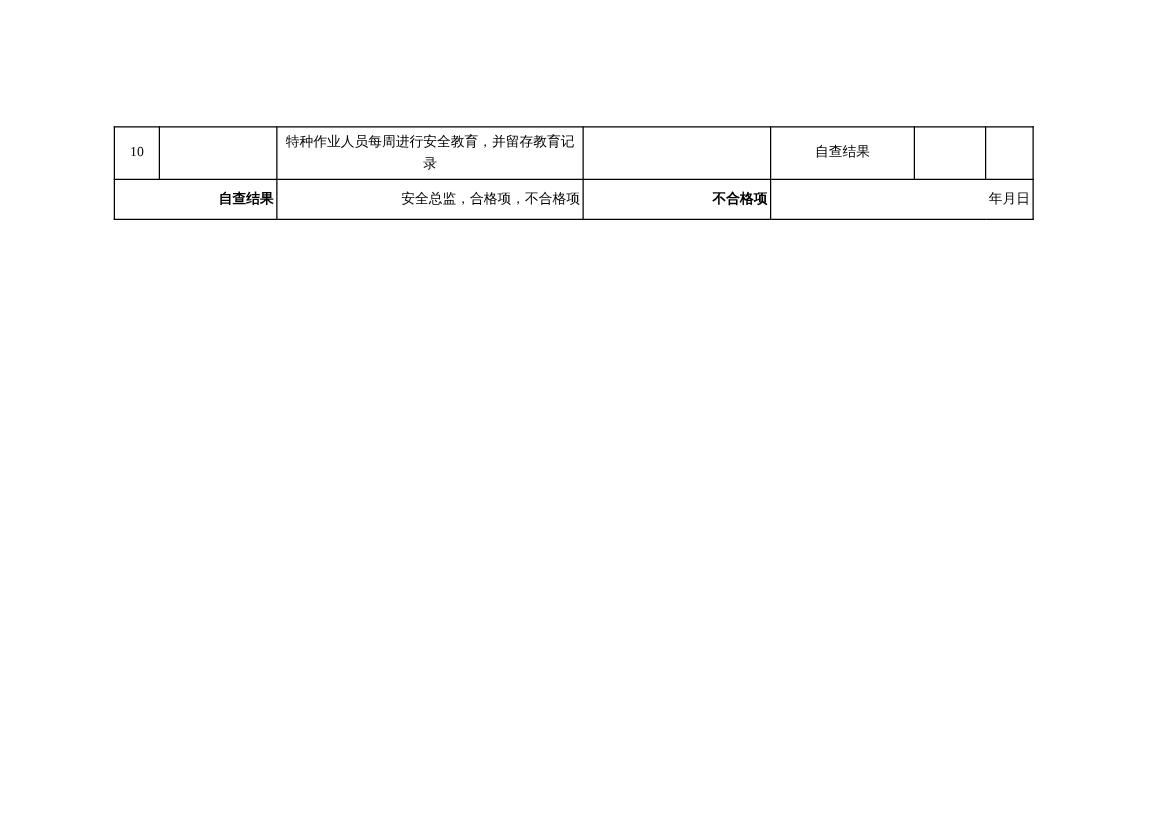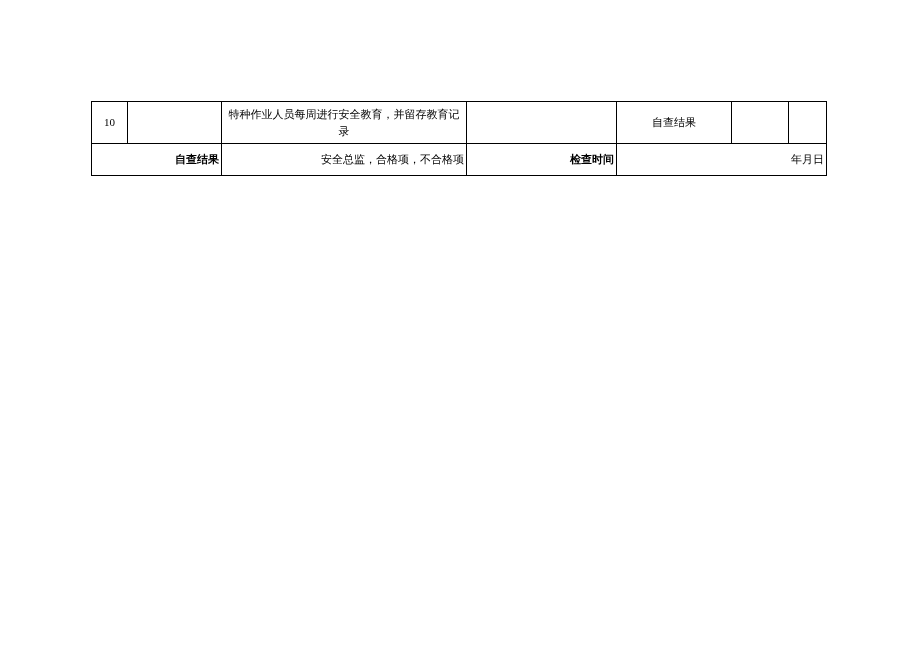--- a/index.html
+++ b/index.html
@@ -68,18 +68,18 @@
       <td><span></span></td>
       <td class="wrap"><span>特种作业人员每周进行安全教育，并留存教育记录</span></td>
       <td><span></span></td>
       <td><span>自查结果</span></td>
       <td><span></span></td>
       <td><span></span></td>
     </tr>
     <tr class="row2">
       <td colspan="2" class="bold"><span>自查结果</span></td>
       <td><span>安全总监，合格项，不合格项</span></td>
-      <td class="bold"><span>检查时间</span></td>
+      <td class="bold"><span>不合格项</span></td>
       <td colspan="3"><span>年月日</span></td>
     </tr>
   </tbody>
     </table>
 </div>
 
 </body></html>

